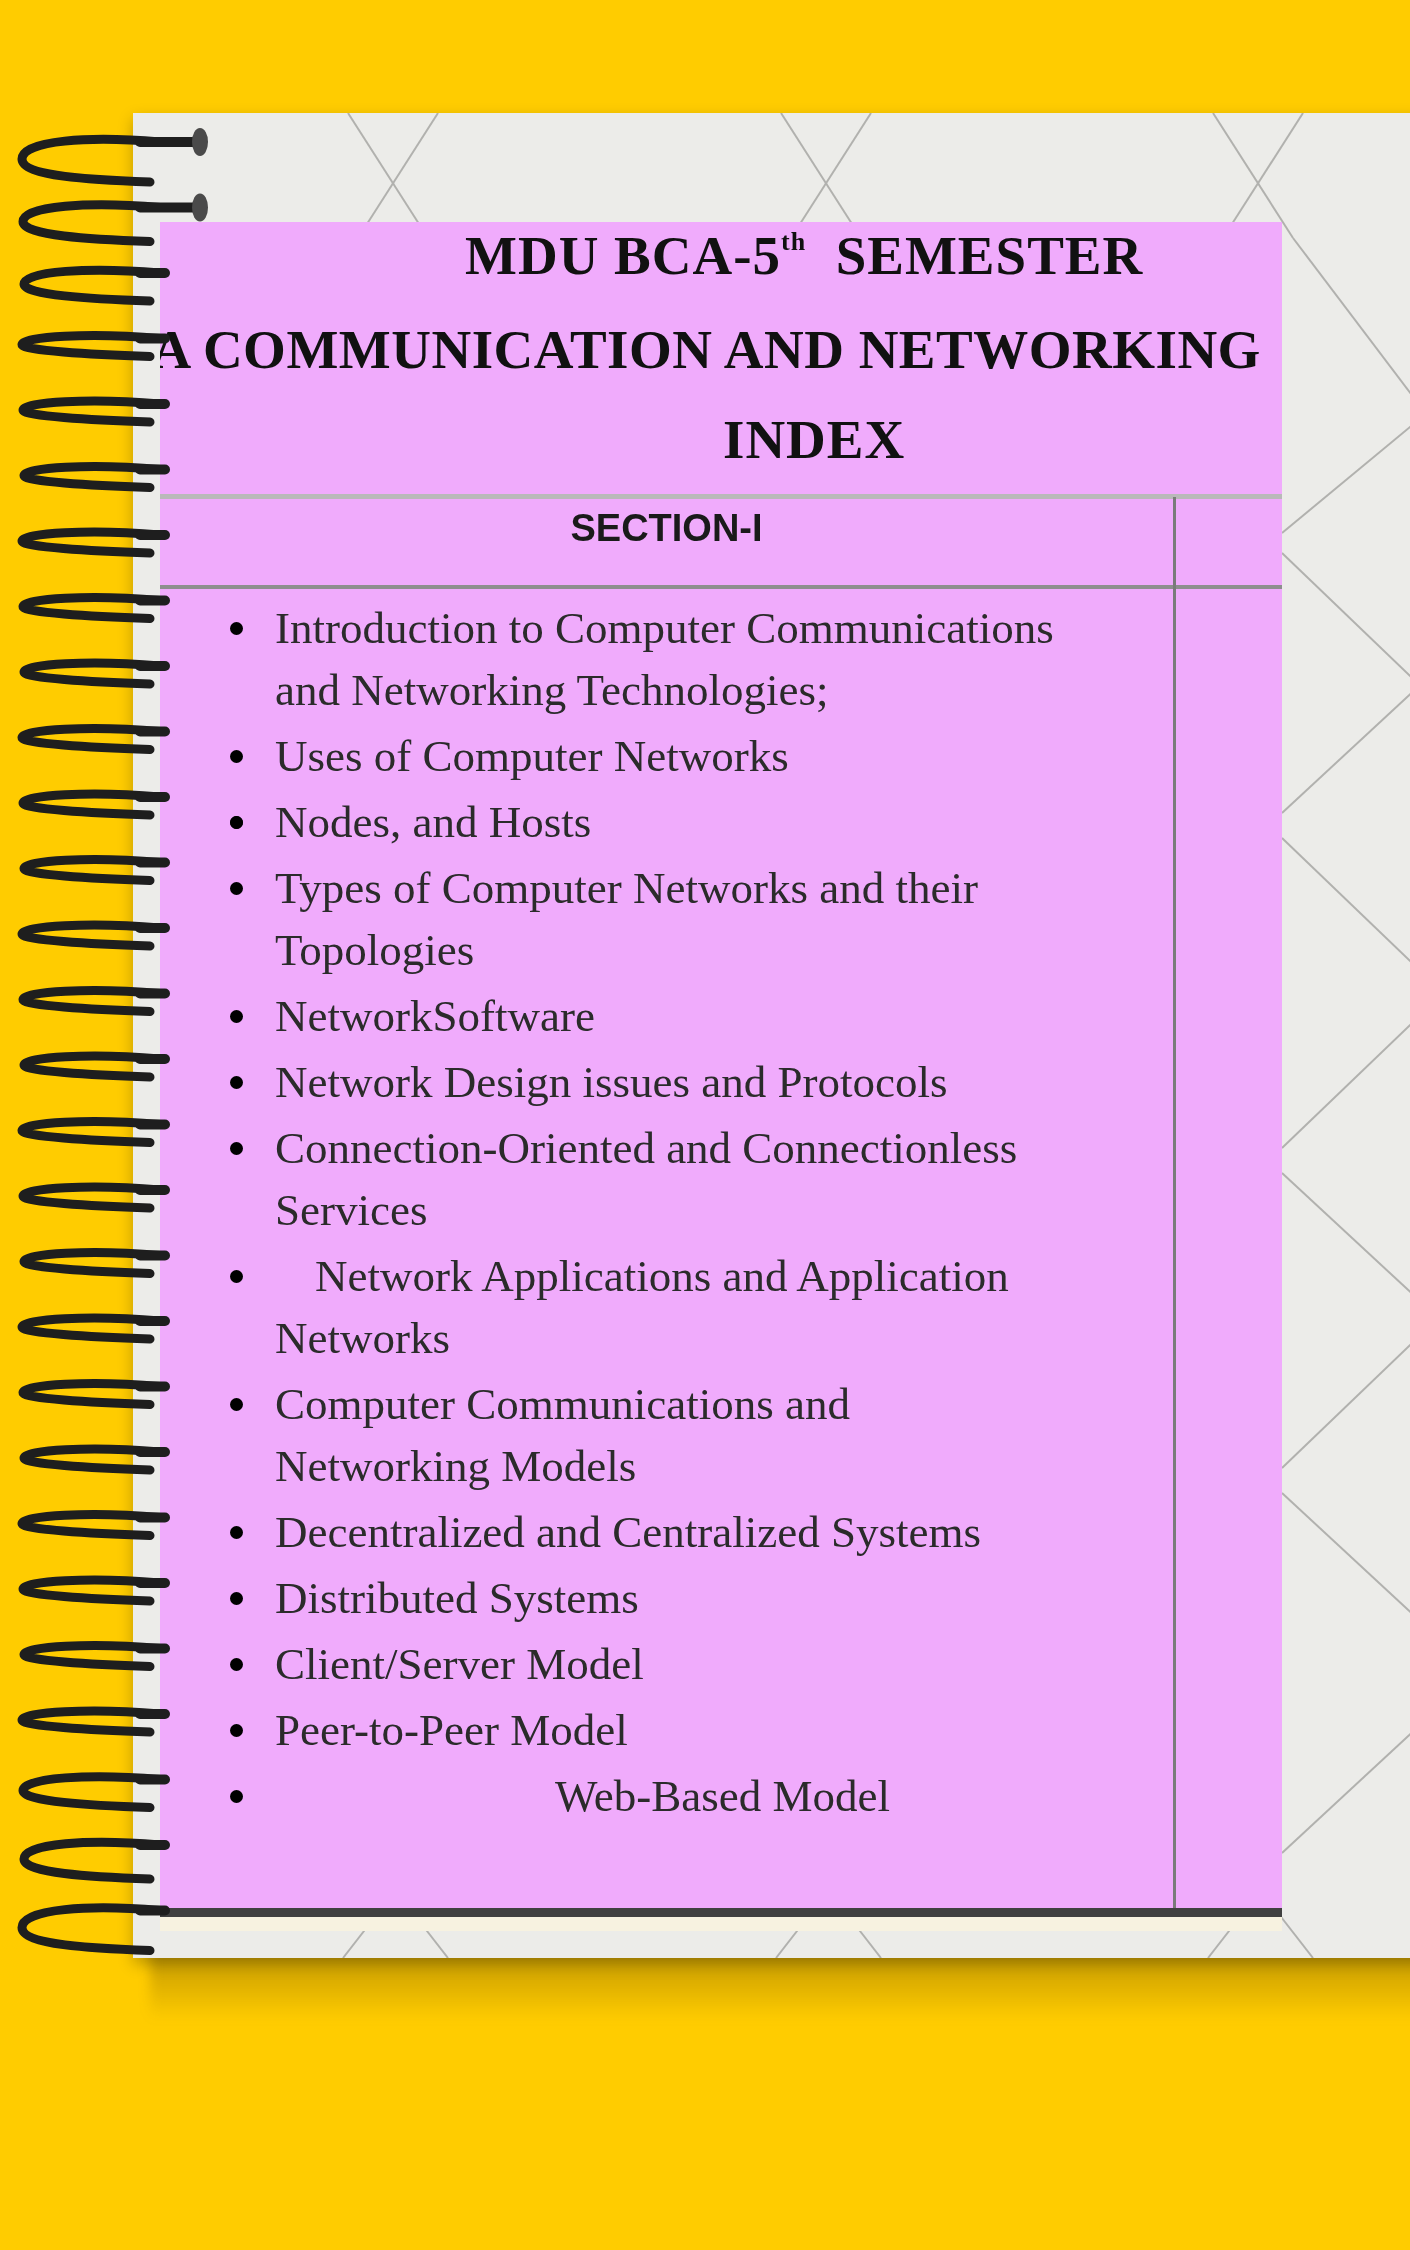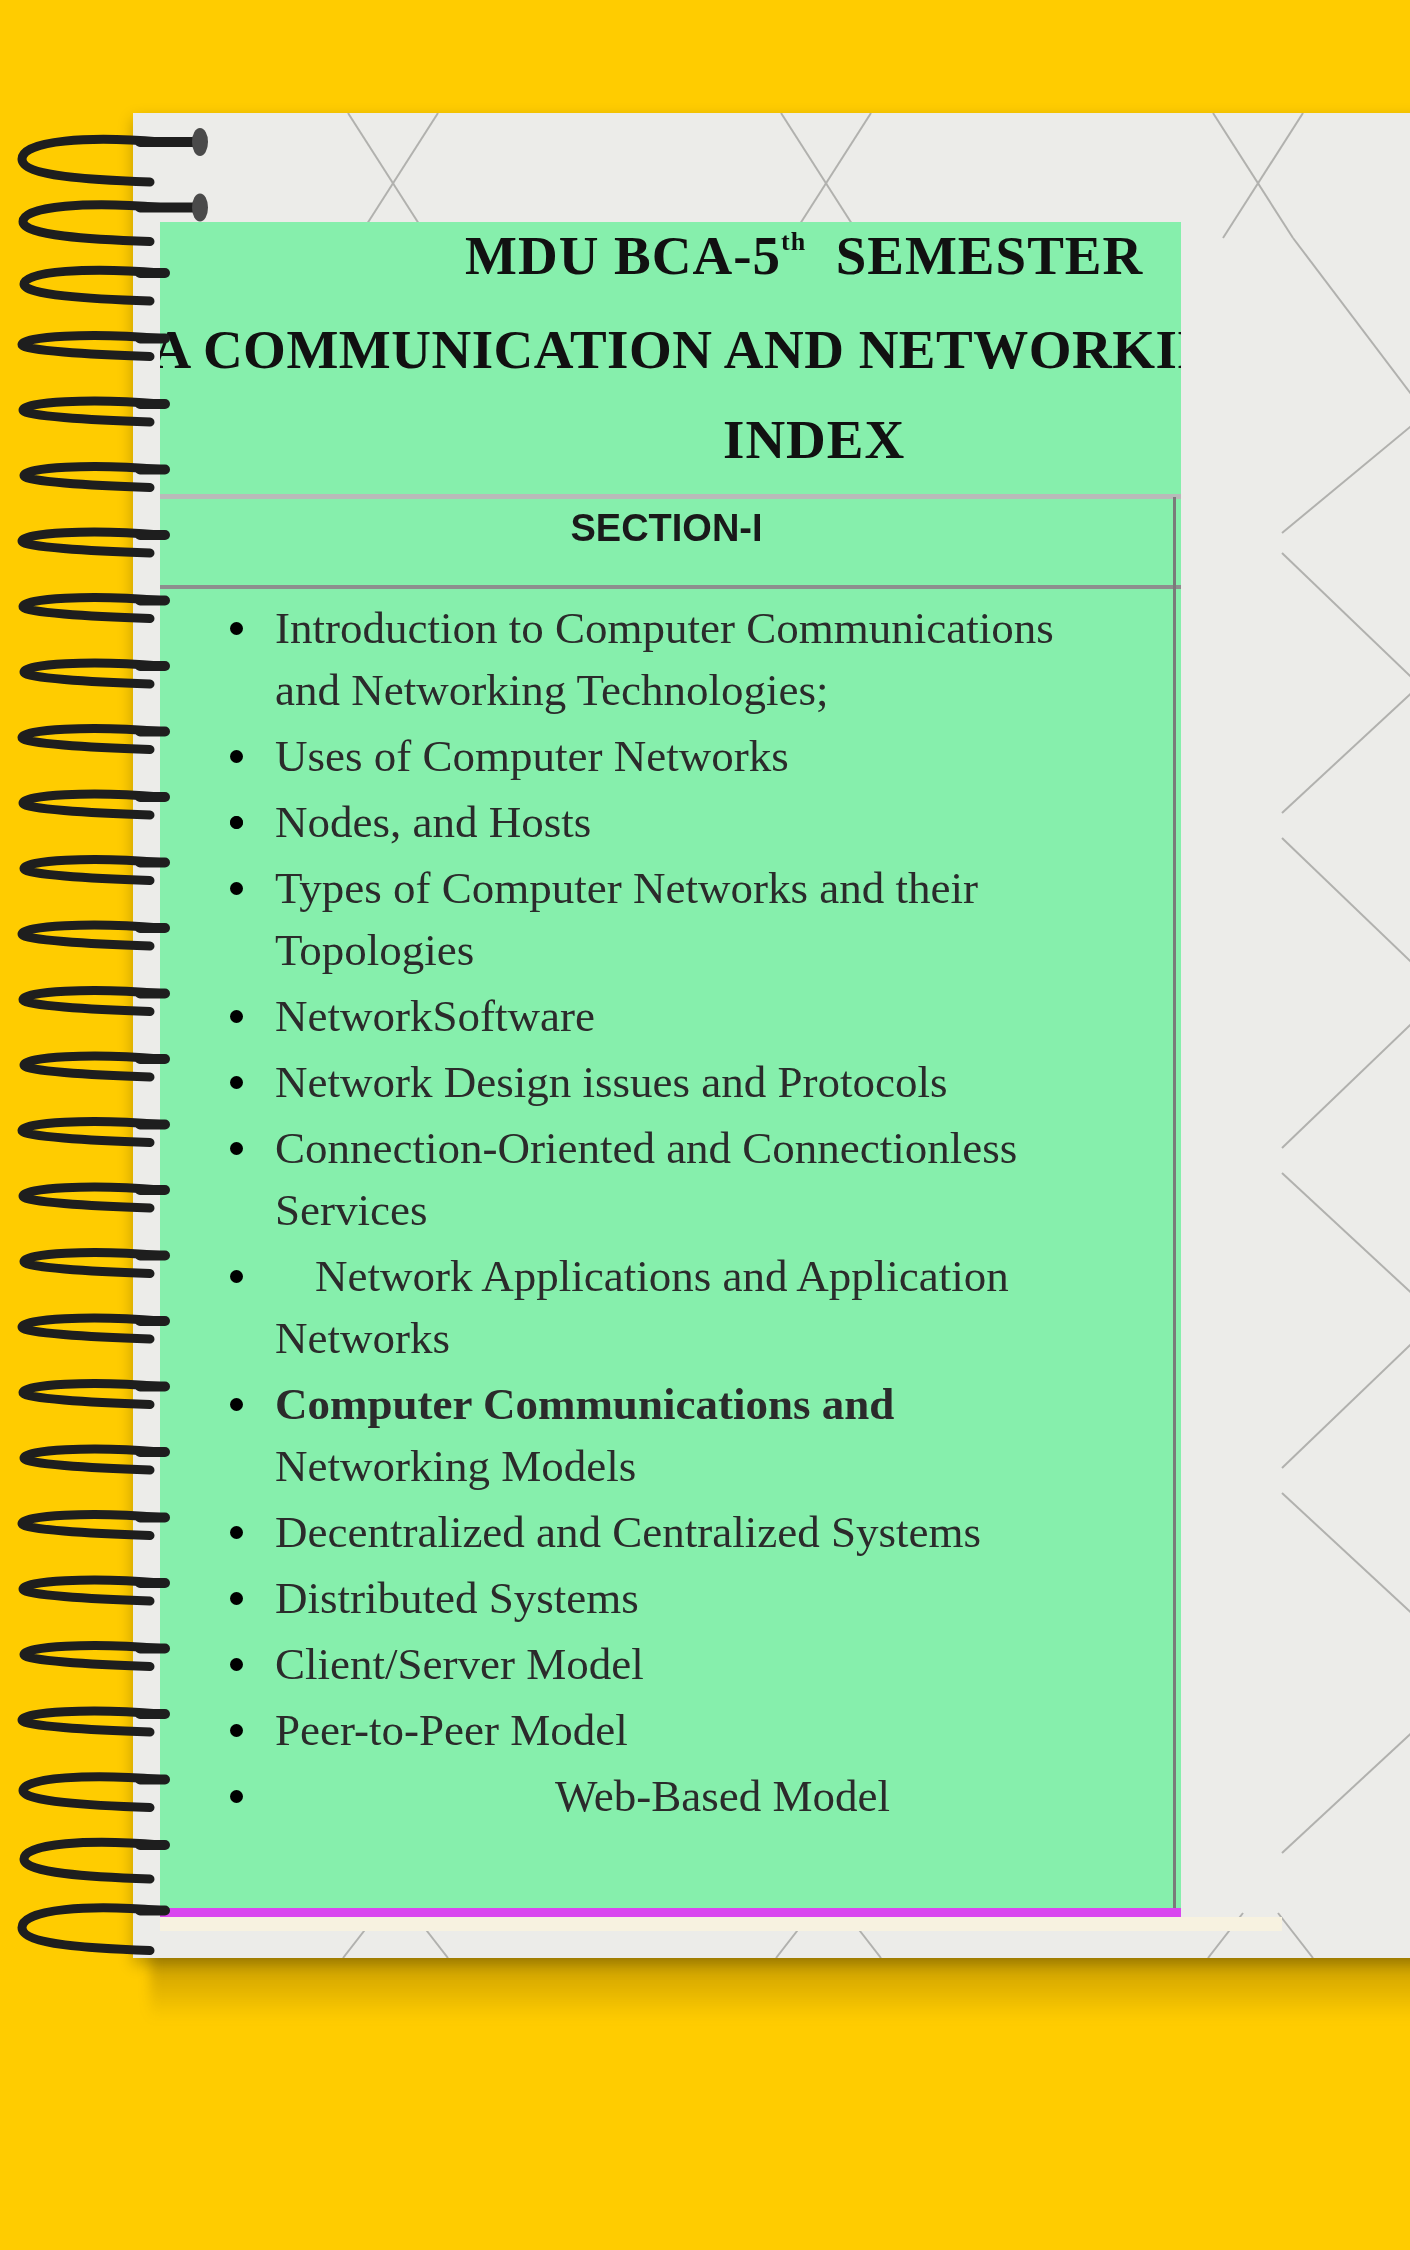--- a/index.html
+++ b/index.html
@@ -15,24 +15,24 @@
       filter: blur(6px);
     }
     .paper {
       position: absolute; left: 133px; top: 113px; width: 1300px; height: 1845px;
       background: #ECECE9;
       box-shadow: 0 6px 14px rgba(0,0,0,0.25);
       overflow: hidden;
     }
     .paper svg { position: absolute; left: 0; top: 0; }
     .doc {
-      position: absolute; left: 160px; top: 222px; width: 1021px; height: 1686px;
-      background: #86efac;
+      position: absolute; left: 160px; top: 222px; width: 1122px; height: 1686px;
+      background: #f0abfc;
       overflow: hidden;
-      border-bottom: 9px solid #d946ef;
+      border-bottom: 9px solid #404040;
     }
     .doc-bottom-strip {
       position: absolute; left: 160px; top: 1917px; width: 1122px; height: 14px;
       background: #F7F2E0;
     }
     .title {
       position: absolute; left: 0; width: 100%;
       font-family: "Liberation Serif", serif; font-weight: bold;
       color: #111; white-space: nowrap; letter-spacing: 1px;
     }
@@ -144,21 +144,21 @@
         <span style="display: block;">Connection-Oriented and Connectionless</span>
         <span style="display: block;">Services</span>
       </li>
       <li class="topic">
         <span class="bullet"></span>
         <span style="display: block; margin-left: 40px;">Network Applications and Application</span>
         <span style="display: block;">Networks</span>
       </li>
       <li class="topic">
         <span class="bullet"></span>
-        <span style="display: block; font-weight: bold;">Computer Communications and</span>
+        <span style="display: block;">Computer Communications and</span>
         <span style="display: block;">Networking Models</span>
       </li>
       <li class="topic">
         <span class="bullet"></span>
         <span style="display: block;">Decentralized and Centralized Systems</span>
       </li>
       <li class="topic">
         <span class="bullet"></span>
         <span style="display: block;">Distributed Systems</span>
       </li>

